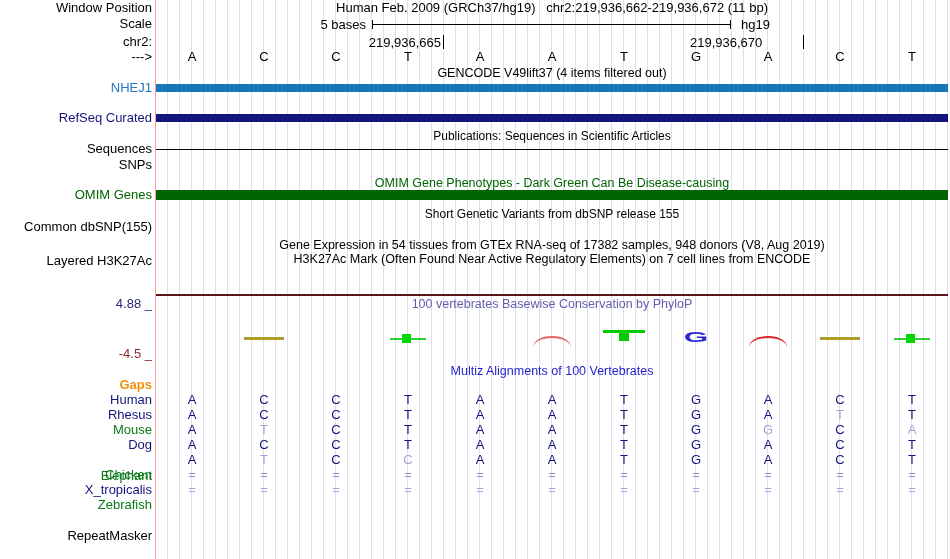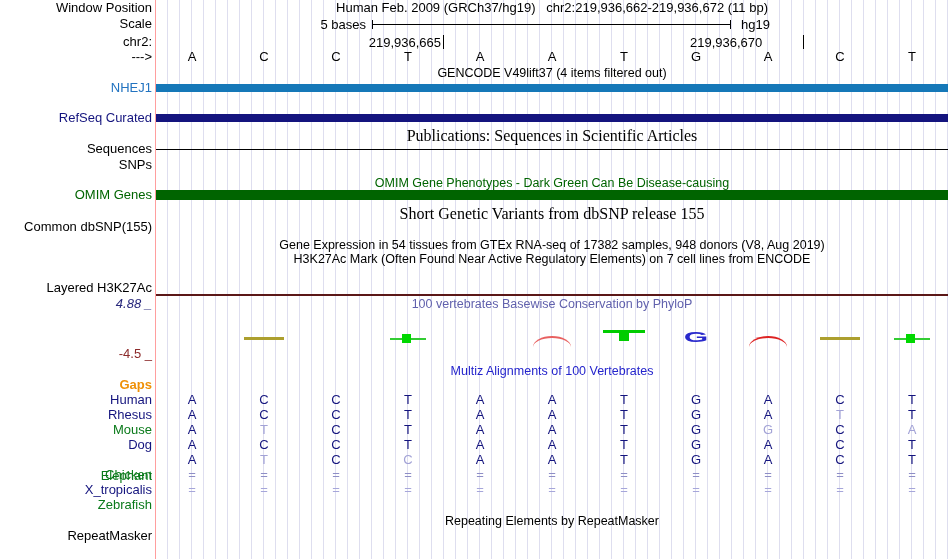--- a/index.html
+++ b/index.html
@@ -3,32 +3,32 @@
 <meta charset="utf-8">
 <style>
   html,body{margin:0;padding:0;background:#fff;}
   #screen{position:relative;width:950px;height:559px;background:#fff;overflow:hidden;
           font-family:"Liberation Sans",sans-serif;font-size:13px;color:#000;}
   .grid{position:absolute;left:156px;top:0;width:792px;height:559px;
         background:repeating-linear-gradient(to right,transparent 0,transparent 11px,#dedeef 11px,#dedeef 12px);}
   .guide{position:absolute;left:155px;top:0;width:1px;height:559px;background:#ff9e9e;}
   .left-label{position:absolute;left:0;width:152px;text-align:right;white-space:nowrap;line-height:14px;}
   .center-label{position:absolute;left:156px;width:792px;text-align:center;line-height:14px;font-size:12.5px;}
-  .small{font-size:16px;font-family:Liberation Serif, serif;}
+  .small{font-size:12px;}
   .title{white-space:pre;font-size:13px;}
   .bar{position:absolute;left:156px;width:792px;}
   .hline{position:absolute;left:156px;width:792px;background:#000;}
   .cell-row{position:absolute;left:156px;width:792px;display:grid;grid-template-columns:repeat(11,72px);line-height:14px;}
   .cell{text-align:center;}
   .c-blue{color:#2273c0;}
   .c-navy{color:#14147e;}
   .c-dgreen{color:#006400;}
   .c-phylo{color:#6161ad;}
   .c-multiz{color:#2424cc;}
-  .c-max{color:#28287c;font-style:italic;}
+  .c-max{color:#28287c;}
   .c-min{color:#8c2a2a;}
   .tickbar{position:absolute;width:1px;height:14px;top:36px;background:#000;}
   .scaletick{position:absolute;width:1px;height:9px;top:20px;background:#000;}
 </style>
 </head>
 <body>
 
 <div id="screen">
 
   <div class="grid"></div>
@@ -79,21 +79,21 @@
 
   <div class="center-label c-dgreen" style="top:176px">OMIM Gene Phenotypes - Dark Green Can Be Disease-causing</div>
   <div class="left-label c-dgreen" style="top:188px">OMIM Genes</div>
   <div class="bar" style="top:190px;height:10px;background:#006400"></div>
 
   <div class="center-label small" style="top:207px">Short Genetic Variants from dbSNP release 155</div>
   <div class="left-label" style="top:220px">Common dbSNP(155)</div>
 
   <div class="center-label" style="top:238px">Gene Expression in 54 tissues from GTEx RNA-seq of 17382 samples, 948 donors (V8, Aug 2019)</div>
   <div class="center-label" style="top:252px">H3K27Ac Mark (Often Found Near Active Regulatory Elements) on 7 cell lines from ENCODE</div>
-  <div class="left-label" style="top:281px">Layered H3K27Ac</div>
+  <div class="left-label" style="top:254px">Layered H3K27Ac</div>
 
   <div class="bar" style="top:294px;height:2px;background:#5b1717"></div>
   <div class="left-label c-max" style="top:297px">4.88 _</div>
   <div class="center-label c-phylo" style="top:297px">100 vertebrates Basewise Conservation by PhyloP</div>
   <div id="phylop-marks">
       <div style="position: absolute; left: 228px; top: 328px; width: 72px; height: 18px;">
         <div style="position: absolute; left: 16px; top: 9px; width: 40px; height: 3px; background: rgb(172, 159, 46);"></div>
       </div>
       <div style="position: absolute; left: 372px; top: 328px; width: 72px; height: 18px;">
         <div style="position: absolute; left: 18px; top: 10px; width: 36px; height: 2px; background: rgb(51, 204, 51);"></div>
@@ -219,15 +219,14 @@
         <span class="cell" style="color: rgb(166, 166, 218);">=</span>
         <span class="cell" style="color: rgb(166, 166, 218);">=</span>
         <span class="cell" style="color: rgb(166, 166, 218);">=</span>
         <span class="cell" style="color: rgb(166, 166, 218);">=</span>
         <span class="cell" style="color: rgb(166, 166, 218);">=</span>
         <span class="cell" style="color: rgb(166, 166, 218);">=</span>
       </div>
       <div class="left-label" style="top: 498px; color: rgb(10, 122, 26);">Zebrafish</div>
     </div>
 
-  <div class="center-label" style="top:514px">Repeating Elements by RepeatMasker</div>
   <div class="left-label" style="top:529px">RepeatMasker</div>
 </div>
 
 </body></html>

